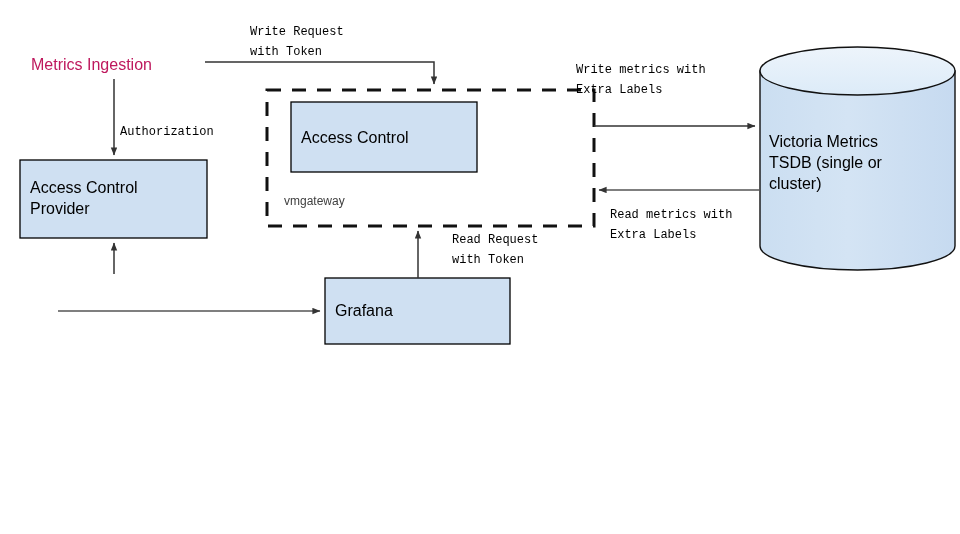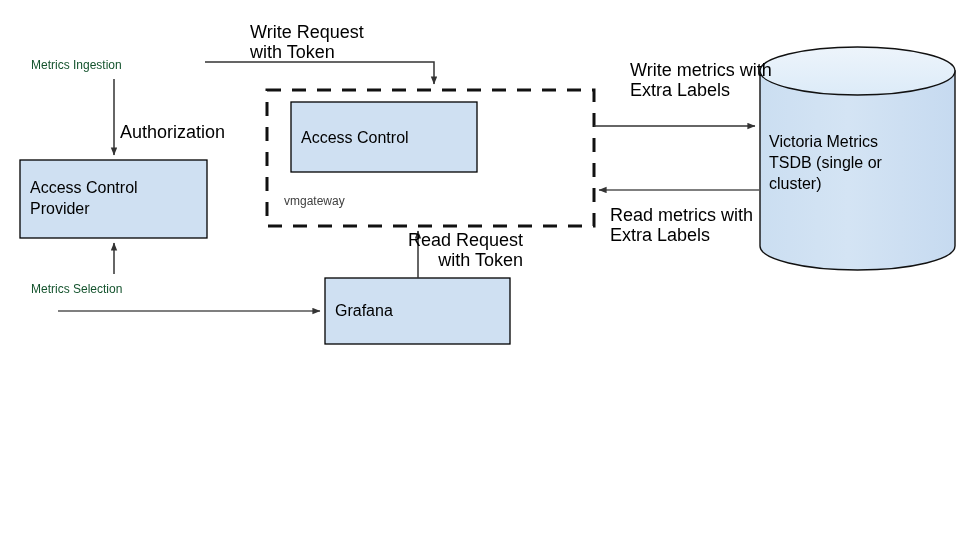--- a/index.html
+++ b/index.html
@@ -29,30 +29,31 @@
   .node-label {
     position: absolute;
     font-size: 16px;
     line-height: 21px;
     color: #000000;
     white-space: pre-line;
     pointer-events: none;
   }
   .edge-label {
     position: absolute;
-    font-size: 18px;
+    font-size: 12px;
     line-height: 20px;
     color: #000000;
     white-space: pre-line;
+    font-family: Liberation Mono, monospace;
   }
   .free-label {
     position: absolute;
-    font-size: 12px;
+    font-size: 16px;
     line-height: 22px;
-    color: #14532d;
+    color: #be185d;
     white-space: pre-line;
   }
   .container-label {
     position: absolute;
     font-size: 12px;
     line-height: 22px;
     color: #404040;
   }
 </style>
 </head>
@@ -99,43 +100,42 @@
 
     <path d="M418,278 L418,231" fill="none" stroke="#333333" stroke-width="1.5" marker-end="url(#arrowhead)"></path>
 
     <path d="M58,311 L320,311" fill="none" stroke="#555555" stroke-width="1.5" marker-end="url(#arrowhead)"></path>
 
     <path d="M114,274 L114,243" fill="none" stroke="#333333" stroke-width="1.5" marker-end="url(#arrowhead)"></path>
   </svg>
 
   <div class="free-label" style="left:31px; top:54px;">Metrics Ingestion</div>
 
-  <div class="free-label" style="left:31px; top:278px;">Metrics Selection</div>
 
   <div class="container-label" style="left:284px; top:190px;">vmgateway</div>
 
   <div class="node-label" style="left:30px; top:177px; width:175px;">Access Control
 Provider</div>
 
   <div class="node-label" style="left:301px; top:127px; width:172px;">Access Control</div>
 
   <div class="node-label" style="left:335px; top:300px; width:170px;">Grafana</div>
 
   <div class="node-label" style="left:769px; top:131px; width:180px;">Victoria Metrics
 TSDB (single or
 cluster)</div>
 
   <div class="edge-label" style="left:250px; top:22px;">Write Request
 with Token</div>
 
   <div class="edge-label" style="left:120px; top:122px;">Authorization</div>
 
-  <div class="edge-label" style="left:630px; top:60px;">Write metrics with
+  <div class="edge-label" style="left:576px; top:60px;">Write metrics with
 Extra Labels</div>
 
   <div class="edge-label" style="left:610px; top:205px;">Read metrics with
 Extra Labels</div>
 
-  <div class="edge-label" style="left:408px; top:230px;text-align:right;">Read Request
+  <div class="edge-label" style="left:452px; top:230px;">Read Request
 with Token</div>
 
 
 </div>
 
 </body></html>

